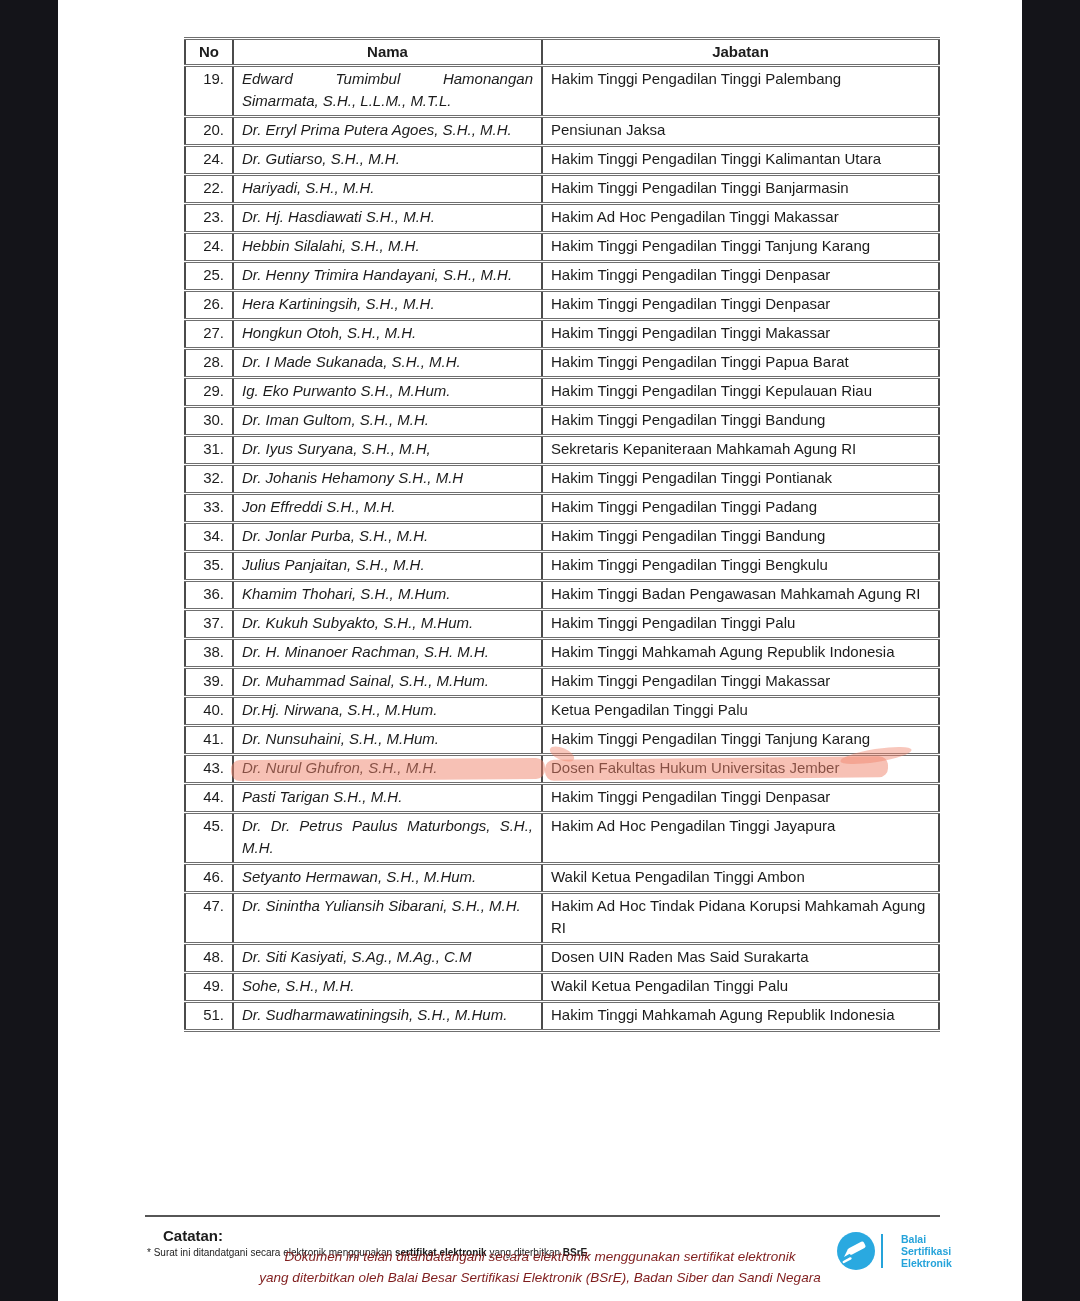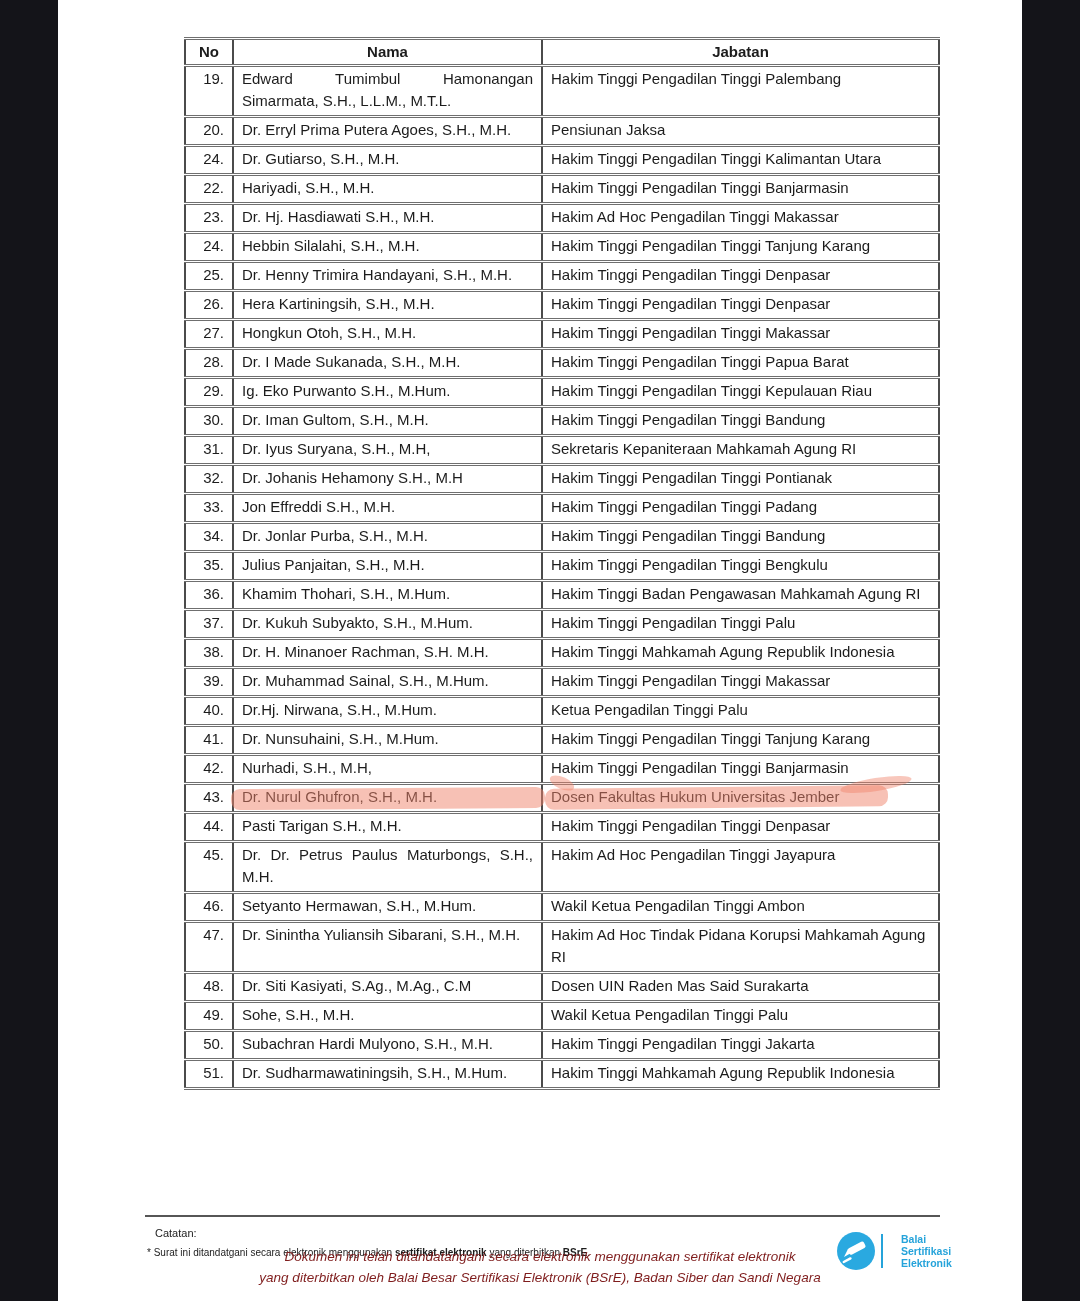--- a/index.html
+++ b/index.html
@@ -20,36 +20,36 @@
   col.c-no{width:48px;} col.c-nama{width:309px;} col.c-jab{width:397px;}
   th,td{
     border-left:2px solid var(--border); border-right:2px solid var(--border);
     border-top:3px double var(--border-soft); border-bottom:3px double var(--border-soft);
     vertical-align:top; font-size:15px; line-height:22px; padding:1px 8px 3px 8px;
     position:relative; word-wrap:break-word;
   }
   table{border:2px solid var(--border);}
   thead th{font-weight:bold; text-align:center; padding:1px 4px;}
   td.no{text-align:right; padding-left:7px;}
-  td.nama{text-align:justify;}
+  td.nama{text-align:justify;font-style:italic;}
   td.jab{text-align:left;}
 
   
   .marker{
     position:absolute; background:var(--hl); opacity:.5; pointer-events:none;
     border-radius:9px;
   }
   .marker.m-nama{left:-3px; right:-4px; top:3px; bottom:2px; transform:rotate(-.4deg);}
   .marker.m-jab{left:2px; right:50px; top:2px; bottom:3px; transform:rotate(-.6deg);}
   .marker.m-tail-right{right:26px; top:-7px; width:72px; height:13px; border-radius:50%; transform:rotate(-9deg); opacity:.45;}
   .marker.m-tail-left{left:6px; top:-8px; width:26px; height:12px; border-radius:50%; transform:rotate(24deg); opacity:.45;}
 
   
   .foot-divider{position:absolute; left:145px; top:1215px; width:795px; border-top:2px solid #565656;}
-  .catatan{position:absolute; left:155px; top:1227px; font-size:11px; font-weight:normal;}
+  .catatan{position:absolute; left:163px; top:1227px; font-size:15px; font-weight:bold;}
   .note-line{position:absolute; left:147px; top:1247px; font-size:10px; white-space:nowrap;}
   .note-line b{font-weight:bold;}
   .stamp{position:absolute; left:58px; width:964px; text-align:center;
          font-style:italic; font-size:13.5px; color:#7f1d1d; white-space:nowrap;}
   .stamp.l1{top:1249px;}
   .stamp.l2{top:1270px;}
 
   .bsre{position:absolute; left:836px; top:1231px; display:flex; align-items:center;}
   .bsre .divider{width:2px; height:34px; background:var(--blue); margin:0 6px 0 5px;}
   .bsre .txt{font-size:10.5px; line-height:12px; font-weight:bold; color:var(--blue);margin-left:12px;}
@@ -184,25 +184,20 @@
           <td class="no">40.</td>
           <td class="nama">Dr.Hj. Nirwana, S.H., M.Hum.</td>
           <td class="jab">Ketua Pengadilan Tinggi Palu</td>
         </tr>
         <tr>
           <td class="no">41.</td>
           <td class="nama">Dr. Nunsuhaini, S.H., M.Hum.</td>
           <td class="jab">Hakim Tinggi Pengadilan Tinggi Tanjung Karang</td>
         </tr>
         <tr>
-          <td class="no">42.</td>
-          <td class="nama">Nurhadi, S.H., M.H,</td>
-          <td class="jab">Hakim Tinggi Pengadilan Tinggi Banjarmasin</td>
-        </tr>
-        <tr>
           <td class="no">43.</td>
           <td class="nama">Dr. Nurul Ghufron, S.H., M.H.<div class="marker m-nama"></div></td>
           <td class="jab">Dosen Fakultas Hukum Universitas Jember<div class="marker m-jab"></div><div class="marker m-tail-left"></div><div class="marker m-tail-right"></div></td>
         </tr>
         <tr>
           <td class="no">44.</td>
           <td class="nama">Pasti Tarigan S.H., M.H.</td>
           <td class="jab">Hakim Tinggi Pengadilan Tinggi Denpasar</td>
         </tr>
         <tr>
@@ -222,25 +217,20 @@
         </tr>
         <tr>
           <td class="no">48.</td>
           <td class="nama">Dr. Siti Kasiyati, S.Ag., M.Ag., C.M</td>
           <td class="jab">Dosen UIN Raden Mas Said Surakarta</td>
         </tr>
         <tr>
           <td class="no">49.</td>
           <td class="nama">Sohe, S.H., M.H.</td>
           <td class="jab">Wakil Ketua Pengadilan Tinggi Palu</td>
-        </tr>
-        <tr>
-          <td class="no">50.</td>
-          <td class="nama">Subachran Hardi Mulyono, S.H., M.H.</td>
-          <td class="jab">Hakim Tinggi Pengadilan Tinggi Jakarta</td>
         </tr>
         <tr>
           <td class="no">51.</td>
           <td class="nama">Dr. Sudharmawatiningsih, S.H., M.Hum.</td>
           <td class="jab">Hakim Tinggi Mahkamah Agung Republik Indonesia</td>
         </tr>
       </tbody>
   </table>
 </div>
 

